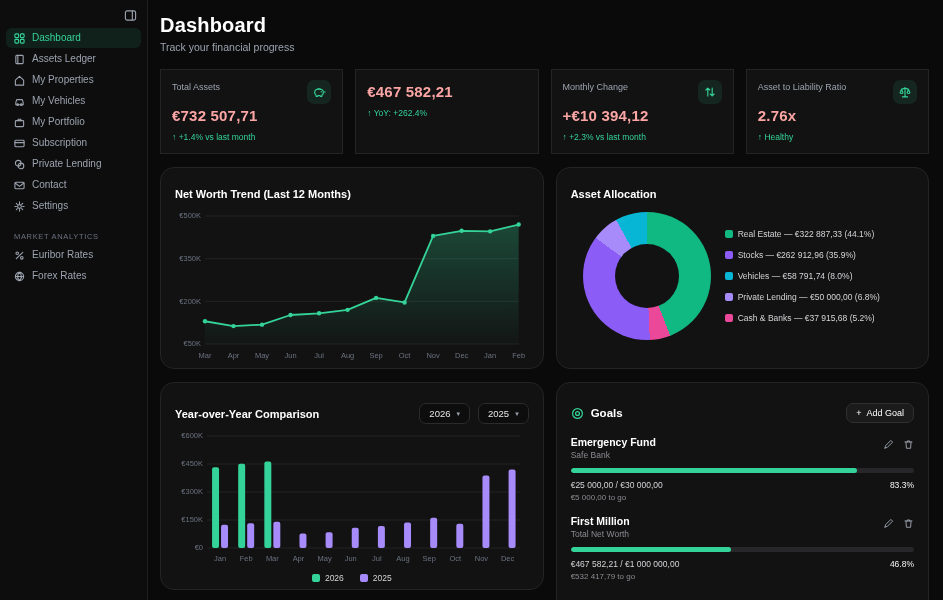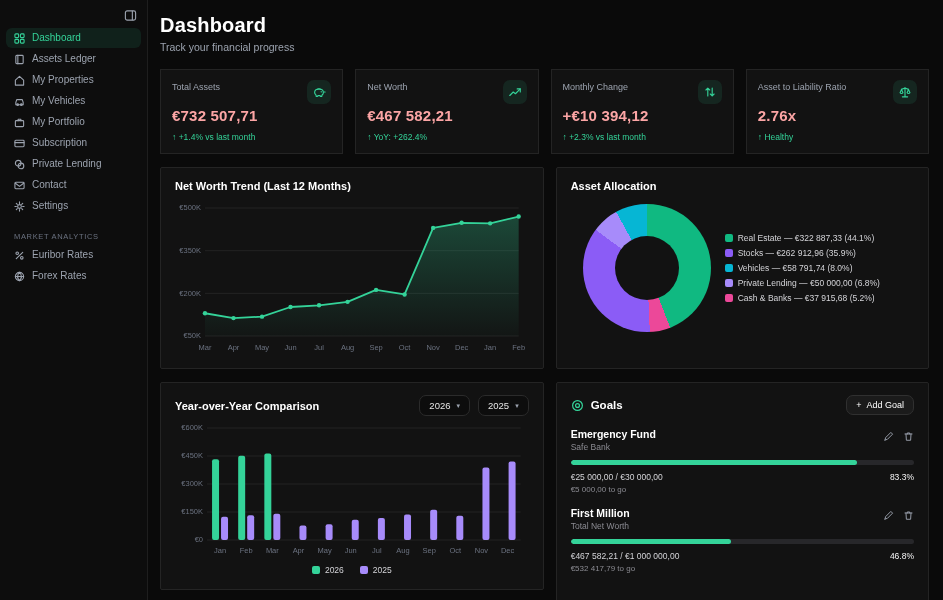--- a/index.html
+++ b/index.html
@@ -47,34 +47,34 @@
     width:24px; height:24px; border-radius:7px; flex:0 0 auto;
     background:rgba(52,211,153,0.10);
     display:flex; align-items:center; justify-content:center; color:#34d399;
   }
   .stat-icon svg { width:14px; height:14px; stroke:currentColor; fill:none; stroke-width:1.3; stroke-linecap:round; stroke-linejoin:round; }
   .stat-value { font-size:15px; font-weight:bold; color:#fca5a5; margin-top:3px; letter-spacing:0.2px; }
   .stat-delta { font-size:8.5px; color:#34d399; margin-top:8px; }
   
   .row { display:flex; gap:12px; margin-top:13px; }
   .card {
-    background:#121212; border:1px solid #242424; border-radius:2px;
-    padding:12px 14px; overflow:hidden;
+    background:#121212; border:1px solid #242424; border-radius:14px;
+    padding:20px 14px; overflow:hidden;
   }
   .card-title { font-size:11px; font-weight:bold; color:#ffffff; }
   .trend-card { flex:1.03; height:202px; }
   .alloc-card { flex:1; height:202px; }
   .yoy-card { flex:1.03; height:208px; }
   .goals-card { flex:1; height:256px; }
   .chart-svg { display:block; width:100%; margin-top:4px; }
   
   .alloc-body { display:flex; align-items:center; gap:14px; margin-top:12px; }
   .donut { width:128px; height:128px; border-radius:50%; position:relative; flex:0 0 auto; margin-left:12px; }
   .donut::after { content:""; position:absolute; inset:32px; border-radius:50%; background:#121212; }
-  .legend-col { display:flex; flex-direction:column; gap:5px;text-align:right; }
+  .legend-col { display:flex; flex-direction:column; gap:11px;text-align:right; }
   .legend-row { display:flex; align-items:center; font-size:8.5px; color:#d4d4d8; white-space:nowrap; }
   .legend-swatch { width:8px; height:8px; border-radius:2px; display:inline-block; margin-right:5px; flex:0 0 auto; }
   
   .yoy-header { display:flex; justify-content:space-between; align-items:center; }
   .selects { display:flex; gap:8px; }
   .select {
     display:flex; align-items:center; gap:6px; cursor:pointer;
     background:#0d0d0d; border:1px solid #2b2b2b; border-radius:7px;
     padding:4px 9px; font-size:9.5px; color:#e5e5e5;
   }
@@ -236,29 +236,20 @@
               <circle cx="10.7" cy="7.7" r="0.3"></circle>
             </svg>
           </span>
       </div>
       <div class="stat-value">€732 507,71</div>
       <div class="stat-delta"><span>↑</span> <span>+1.4% vs last month</span></div>
     </div>
 
 
     <div class="stat-card">
-      <div class="stat-top">
-        <span class="stat-label">Net Worth</span>
-        <span class="stat-icon">
-            <svg viewBox="0 0 16 16">
-              <path d="M2 12l4-4 2.5 2L14 4.5"></path>
-              <path d="M10.5 4.5H14V8"></path>
-            </svg>
-          </span>
-      </div>
       <div class="stat-value">€467 582,21</div>
       <div class="stat-delta"><span>↑</span> <span>YoY: +262.4%</span></div>
     </div>
 
     <div class="stat-card">
       <div class="stat-top">
         <span class="stat-label">Monthly Change</span>
         <span class="stat-icon">
             <svg viewBox="0 0 16 16">
               <path d="M5.5 12.5v-9M5.5 3.5 3.3 5.7M5.5 3.5l2.2 2.2M10.5 3.5v9M10.5 12.5 8.3 10.3M10.5 12.5l2.2-2.2"></path>

